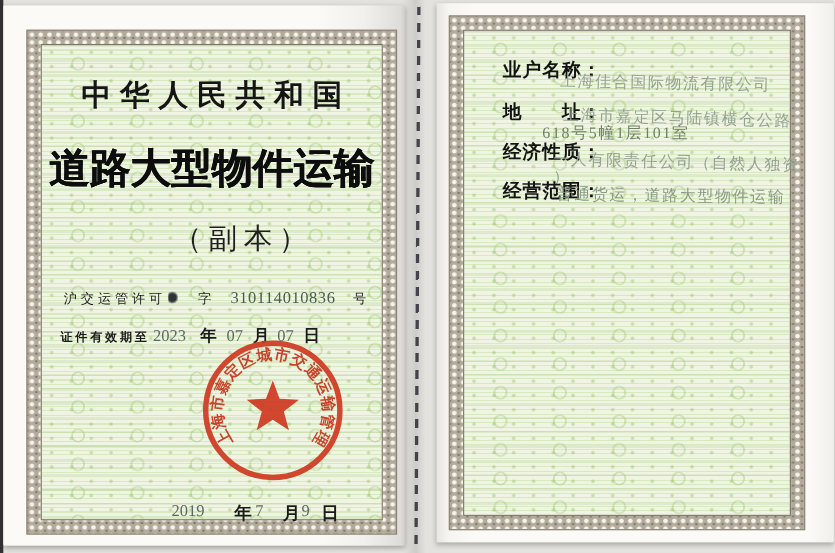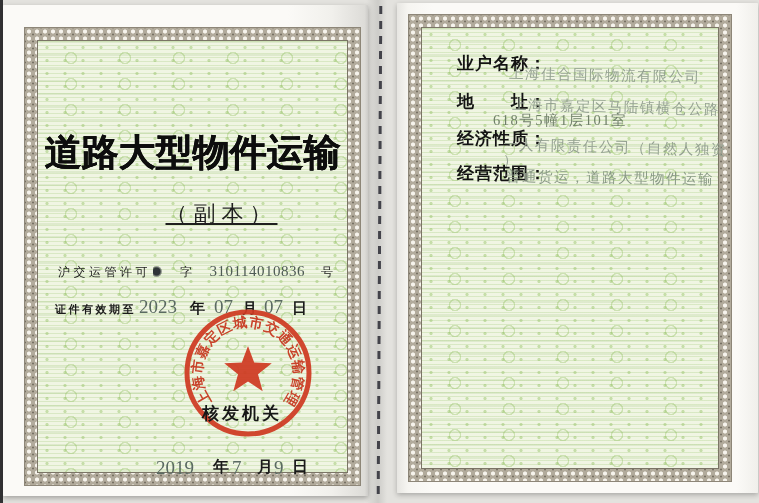--- a/index.html
+++ b/index.html
@@ -62,38 +62,38 @@
     font-size:27px; font-weight:bold; letter-spacing:8px; text-indent:8px; color:#151515;
   }
   .cert-title {
     position:absolute; left:21px; top:123px; width:337px; text-align:center;
     font-size:37px; font-weight:bold; color:#0d0d0d;
     text-shadow:.6px 0 #0d0d0d,0 .4px #0d0d0d;
   }
   .copy-type {
     position:absolute; left:21px; top:194px; width:395px; text-align:center;
     font-family:"Liberation Serif","DejaVu Serif",serif;
-    font-size:22px; letter-spacing:6px; color:#1f1f1f;text-decoration:underline;
+    font-size:26px; letter-spacing:6px; color:#1f1f1f;
   }
   .license-line { position:absolute; left:55px; top:257px; white-space:nowrap; color:#1a1a1a; }
   .license-line .lbl { font-size:12px; font-weight:normal; letter-spacing:3.5px; }
   .smudge {
     display:inline-block; width:9px; height:11px; margin:0 0 -1px 2px;
     background:radial-gradient(ellipse at 40% 50%,#2f3438 0 45%,rgba(47,52,56,.25) 70%,rgba(0,0,0,0) 75%);
   }
   .license-line .zi { margin-left:18px; }
   .serial {
     margin-left:14px; font-family:"Liberation Serif","DejaVu Serif",serif;
     font-size:15px; color:#4d5a54; letter-spacing:.5px;
   }
   .license-line .hao { margin-left:16px; }
 
   .validity-line { position:absolute; left:52px; top:291px; white-space:nowrap; }
   .validity-line .lbl { font-size:11px; font-weight:bold; letter-spacing:2.5px; color:#1a1a1a; }
-  .hand { font-family:"Liberation Serif","DejaVu Serif",serif; font-size:19px; color:#5a6a62; }
+  .hand { font-family:"Liberation Serif","DejaVu Serif",serif; font-size:15px; color:#5a6a62; }
   .validity-line .u { font-size:15px; font-weight:bold; color:#1a1a1a; }
   .validity-line .y { margin-left:3px; }
   .validity-line .uy { margin-left:13px; }
   .validity-line .m { margin-left:9px; }
   .validity-line .um { margin-left:9px; }
   .validity-line .d { margin-left:7px; }
   .validity-line .ud { margin-left:9px; }
 
   .stamp { position:absolute; left:177px; top:300px; width:136px; height:136px; opacity:.93; }
   .issuer-label {
@@ -134,41 +134,41 @@
 <body>
 
 <div class="scan">
   <div class="edge-strip"></div>
 
   <div class="page page-left">
     <div class="frame frame-left">
       <div class="cert-bg"></div>
     </div>
 
+    <div class="nation">中华人民共和国</div>
     <div class="cert-title">道路大型物件运输</div>
     <div class="copy-type">（副本）</div>
 
     <div class="license-line">
       <span class="lbl">沪交运管许可</span><span class="smudge"></span><span class="lbl zi">字</span><span class="serial">310114010836</span><span class="lbl hao">号</span>
     </div>
 
     <div class="validity-line">
       <span class="lbl">证件有效期至</span><span class="hand y">2023</span><span class="u uy">年</span><span class="hand m">07</span><span class="u um">月</span><span class="hand d">07</span><span class="u ud">日</span>
     </div>
 
     <svg class="stamp" viewBox="0 0 136 136">
       <circle cx="68" cy="68" r="61" fill="none" stroke="#cf3a22" stroke-width="5"></circle>
       <path id="ringPath" d="M 33.4 98.3 A 46 46 0 1 1 102.6 98.3" fill="none"></path>
       <text font-size="14" fill="#c7361e" letter-spacing="0.8" font-family="Liberation Sans, DejaVu Sans, sans-serif" font-weight="bold">
         <textPath href="#ringPath" startOffset="2">上海市嘉定区城市交通运输管理所</textPath>
       </text>
       <polygon fill="#cf3a22" transform="translate(68,66)" points="0,-25 6.2,-8.5 23.8,-7.7 10,3.2 14.7,20.2 0,10.5 -14.7,20.2 -10,3.2 -23.8,-7.7 -6.2,-8.5"></polygon>
     </svg>
 
-    <div class="issuer-label">核发机关</div>
 
     <div class="issue-date">
       <span class="hand y">2019</span>
       <span class="u uy">年</span>
       <span class="hand m">7</span>
       <span class="u um">月</span>
       <span class="hand d">9</span>
       <span class="u ud">日</span>
     </div>
   </div>

